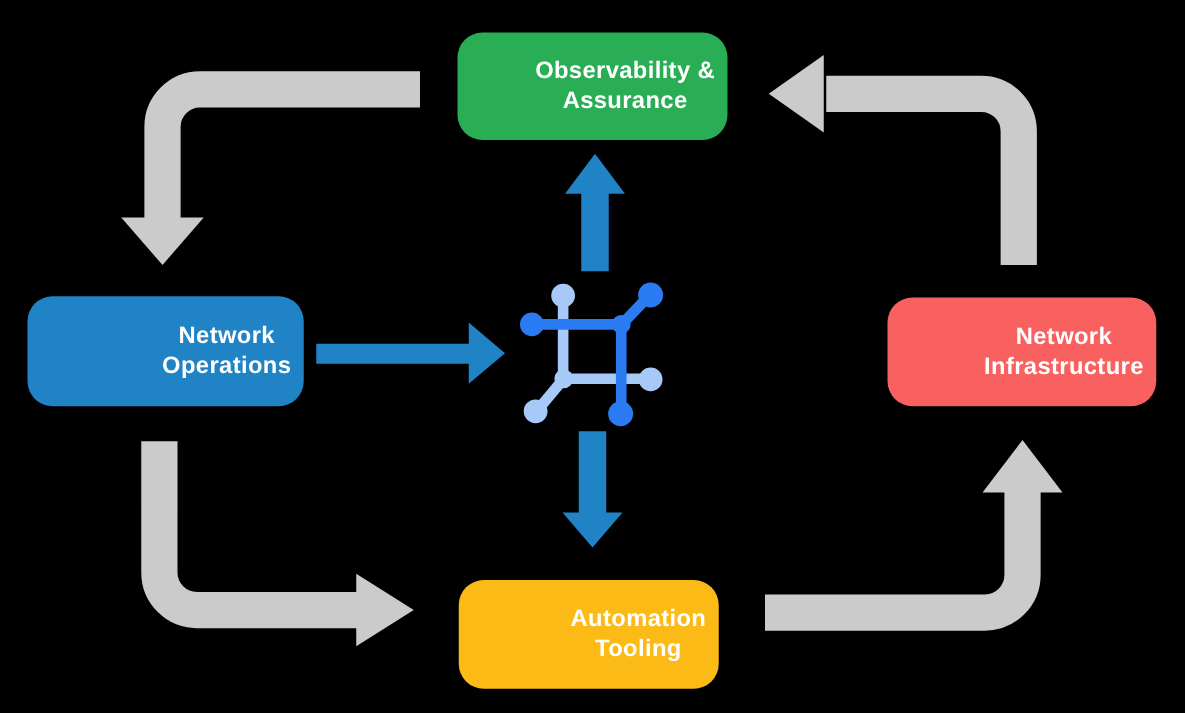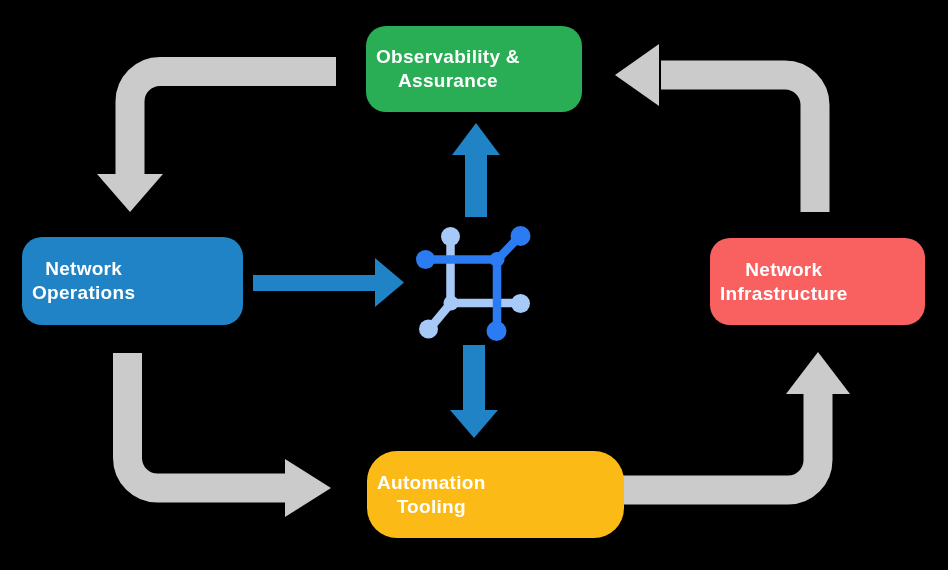--- a/index.html
+++ b/index.html
@@ -17,38 +17,38 @@
   }
   .artwork {
     position: absolute;
     left: 0;
     top: 0;
   }
   .node {
     position: absolute;
     display: flex;
     align-items: center;
-    justify-content: flex-start;
+    justify-content: flex-end;
     border-radius: 20px;
     box-sizing: border-box;
     padding: 6px 10px;
   }
   .node-label {
     color: #ffffff;
     font-size: 19px;
     font-weight: bold;
     line-height: 1.25;
     letter-spacing: 0.3px;
     text-align: center;
     white-space: pre-line;
   }
   .node-observability   { left: 366px; top: 26px;  width: 216px; height: 86px; }
   .node-operations      { left: 22px;  top: 237px; width: 221px; height: 88px; }
   .node-infrastructure  { left: 710px; top: 238px; width: 215px; height: 87px; }
-  .node-automation      { left: 367px; top: 451px; width: 257px; height: 87px; border-radius: 30px; }
+  .node-automation      { left: 367px; top: 464px; width: 208px; height: 87px; }
 </style>
 </head>
 <body>
 
 <div class="canvas">
 
   <svg class="artwork" width="948" height="570" viewBox="0 0 948 570">
 
     <g stroke="#CBCBCB" fill="#CBCBCB">
       <path d="M 336 71.5 L 160 71.5 A 30 30 0 0 0 130 101.5 L 130 176" fill="none" stroke-width="29"></path>

